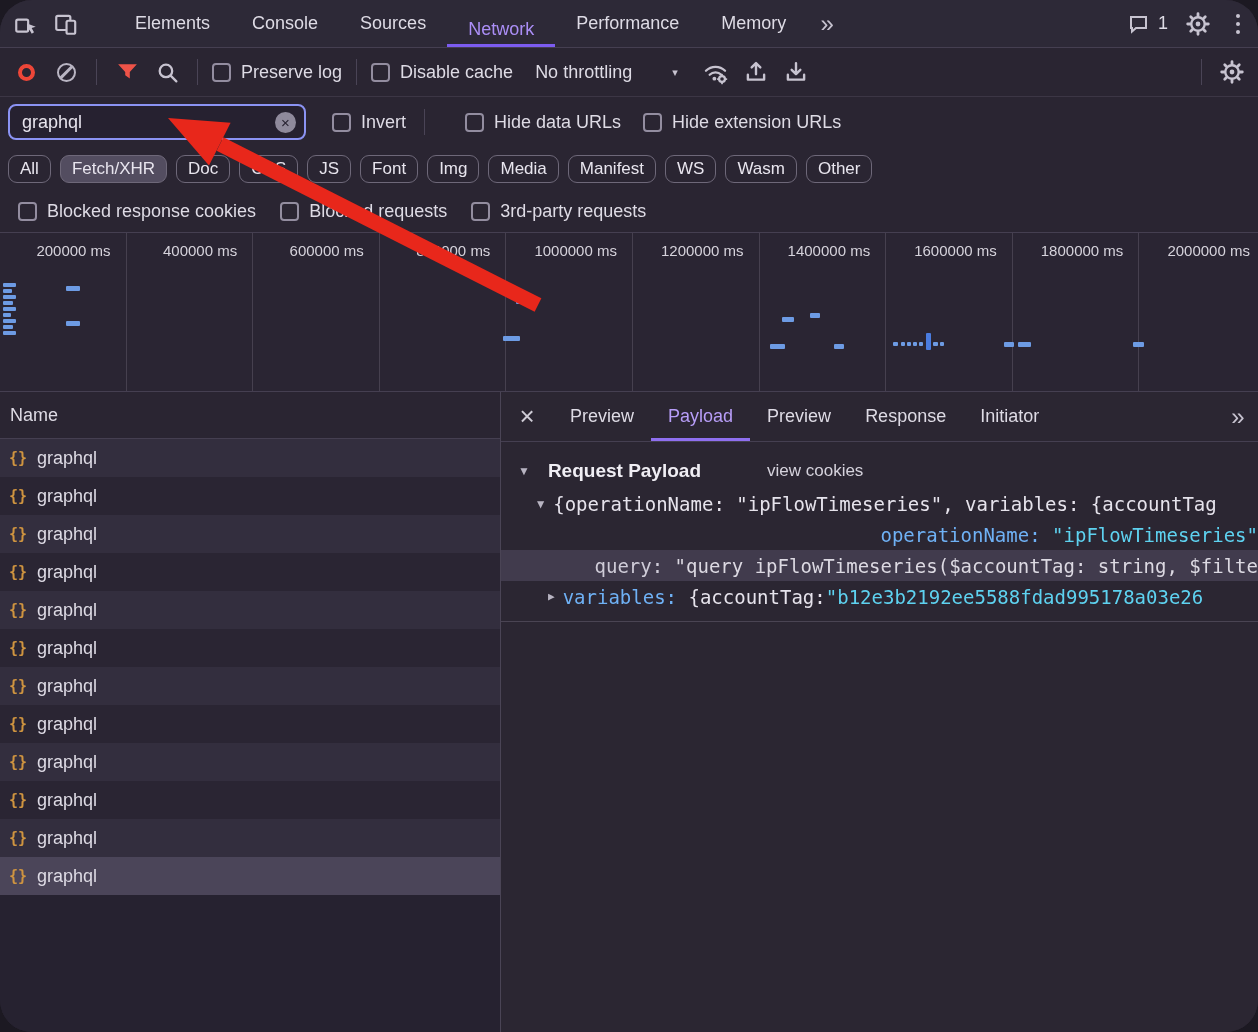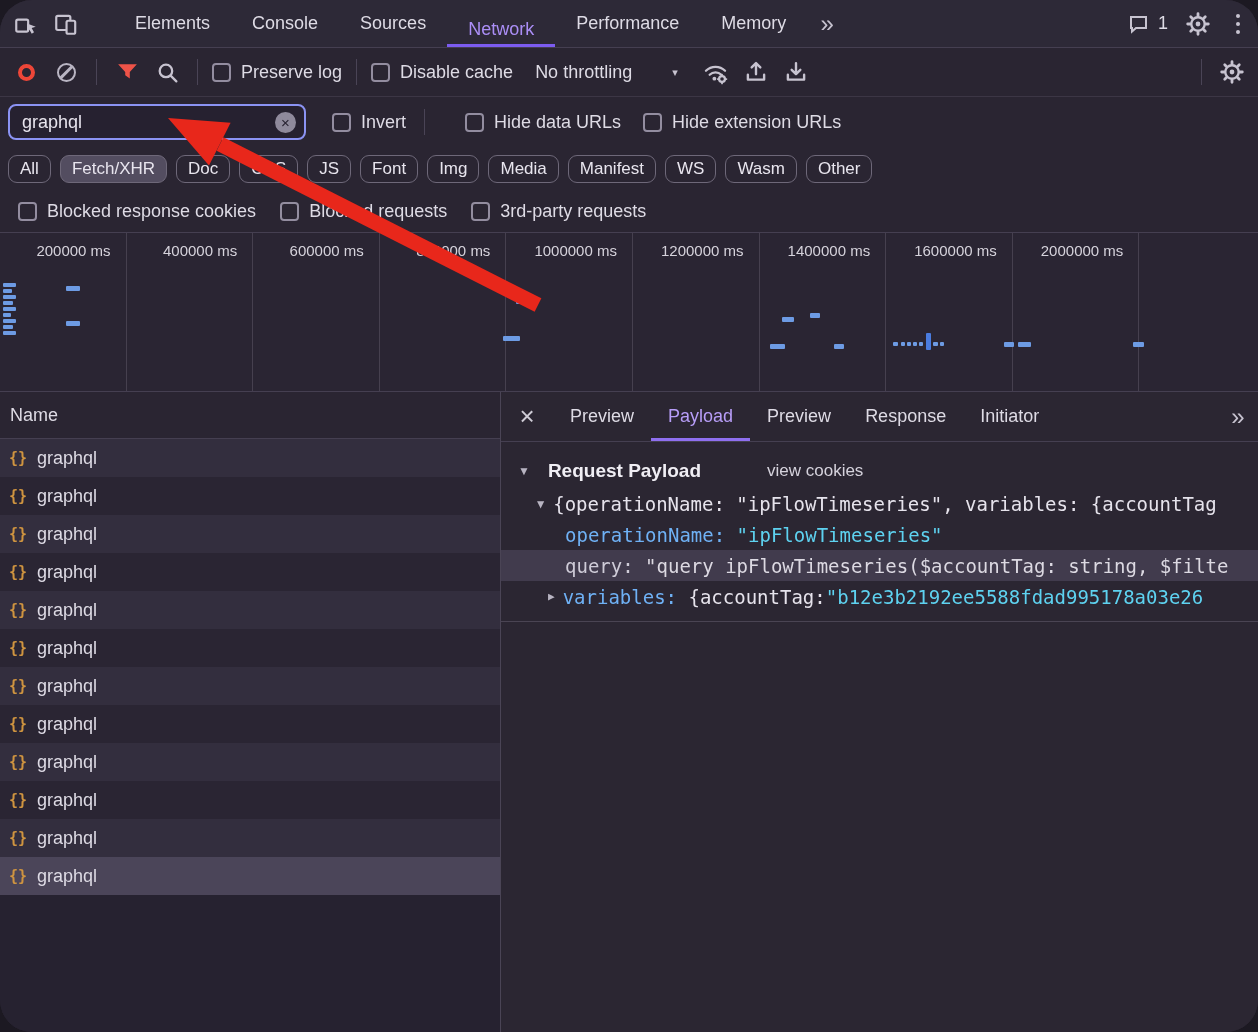--- a/index.html
+++ b/index.html
@@ -97,21 +97,21 @@
   
   .payload { padding-top: 12px; overflow: hidden; }
   .p-head { height: 34px; display: flex; align-items: center; padding-left: 17px; }
   .tri { font-size: 12px; color: #b8b4c2; }
   .p-title { font-weight: bold; font-size: 19px; color: #f0eef4; margin-left: 18px; }
   .view-source { margin-left: 66px; font-size: 17px; color: #d5d2dc; cursor: pointer; }
   .mono, .t-row { font-family: "DejaVu Sans Mono", monospace; font-size: 19px; }
   .t-row { height: 31px; display: flex; align-items: center; white-space: nowrap; overflow: hidden; color: #e6e3ec; }
   .t-row.root { padding-left: 36px; }
   .t-row.root .tri { margin-right: 9px; }
-  .t-row.child { padding-left: 64px; }
+  .t-row.child { padding-left: 64px; justify-content: flex-end; }
   .t-row.vars { padding-left: 47px; }
   .t-row.vars .tri { font-size: 11px; margin-right: 8px; }
   .key { color: #6fb1f5; }
   .val { color: #5ed2f0; }
   .sp { white-space: pre; }
   .t-row.selected { background: #413b4d; }
   .t-row.selected .qkey { color: #cfccd8; }
   .t-row.selected .qval { color: #dcd9e2; }
   .p-divider { border-top: 1px solid #4a4453; margin-top: 9px; }
 
@@ -292,20 +292,21 @@
   <div class="timeline">
     <div class="tl-cols" id="tl-cols">
         <div class="tl-col">200000 ms</div>
         <div class="tl-col">400000 ms</div>
         <div class="tl-col">600000 ms</div>
         <div class="tl-col">800000 ms</div>
         <div class="tl-col">1000000 ms</div>
         <div class="tl-col">1200000 ms</div>
         <div class="tl-col">1400000 ms</div>
         <div class="tl-col">1600000 ms</div>
+        <div class="tl-col">1800000 ms</div>
         <div class="tl-col">2000000 ms</div>
       </div>
     <div id="tl-marks">
         <div class="mark" style="left: 3px; top: 50px; width: 13px; height: 4px;"></div>
         <div class="mark" style="left: 3px; top: 56px; width: 9px; height: 4px;"></div>
         <div class="mark" style="left: 3px; top: 62px; width: 13px; height: 4px;"></div>
         <div class="mark" style="left: 3px; top: 68px; width: 10px; height: 4px;"></div>
         <div class="mark" style="left: 3px; top: 74px; width: 13px; height: 4px;"></div>
         <div class="mark" style="left: 3px; top: 80px; width: 8px; height: 4px;"></div>
         <div class="mark" style="left: 3px; top: 86px; width: 13px; height: 4px;"></div>

